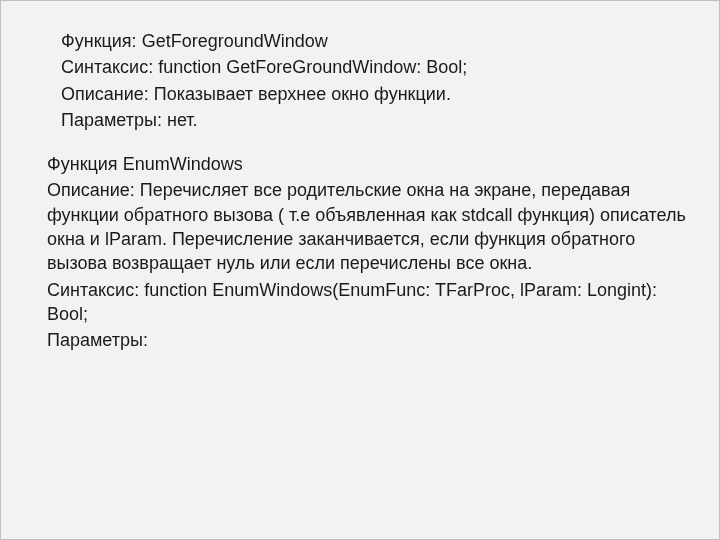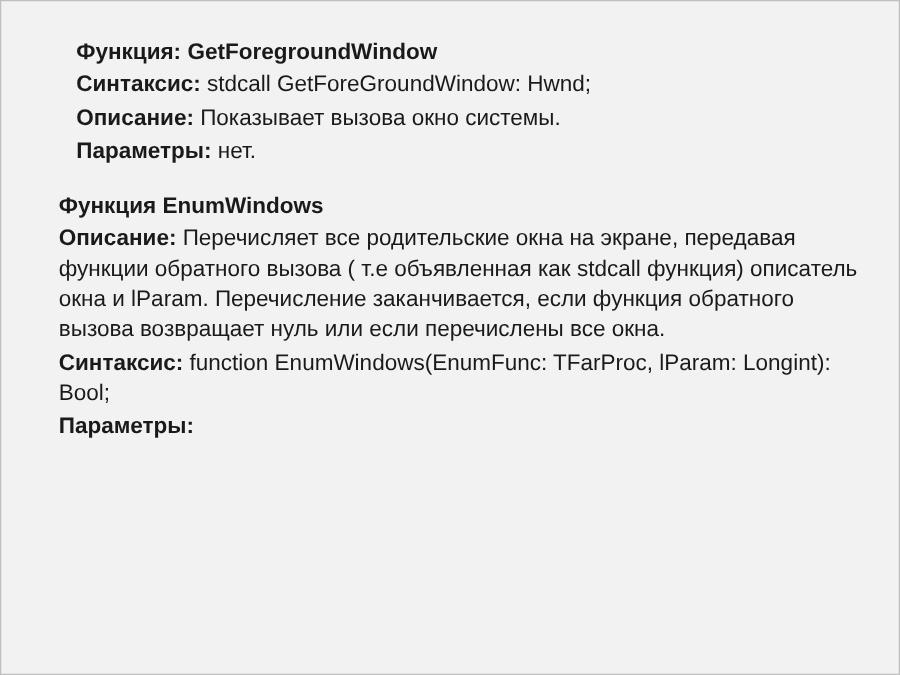--- a/index.html
+++ b/index.html
@@ -11,39 +11,39 @@
     line-height:1.35;
     color:#1a1a1a;
     box-sizing:border-box;
     border:1px solid #bfbfbf;
     overflow:hidden;
   }
   .section{margin:0;padding:0}
   .sec1{padding:28px 20px 12px 60px}
   .sec2{padding:6px 20px 16px 46px}
   p{margin:0 0 2px 0}
-  .bold{font-weight:bold}
+  .bold{font-weight:normal}
   .bullet{margin-left:0}
   ul{list-style:none;margin:0;padding:0}
 </style>
 </head>
 <body>
 
 <div class="section sec1">
   <p>
     <span class="bold">Функция:</span>
     <span class="bold">GetForegroundWindow</span>
   </p>
   <p>
     <span class="bold">Синтаксис:</span>
-    <span>stdcall GetForeGroundWindow: Hwnd;</span>
+    <span>function GetForeGroundWindow: Bool;</span>
   </p>
   <p>
     <span class="bold">Описание:</span>
-    <span>Показывает вызова окно системы.</span>
+    <span>Показывает верхнее окно функции.</span>
   </p>
   <p>
     <span class="bold">Параметры:</span>
     <span>нет.</span>
   </p>
 </div>
 
 <div class="section sec2">
   <p>
     <span class="bold">Функция</span>

